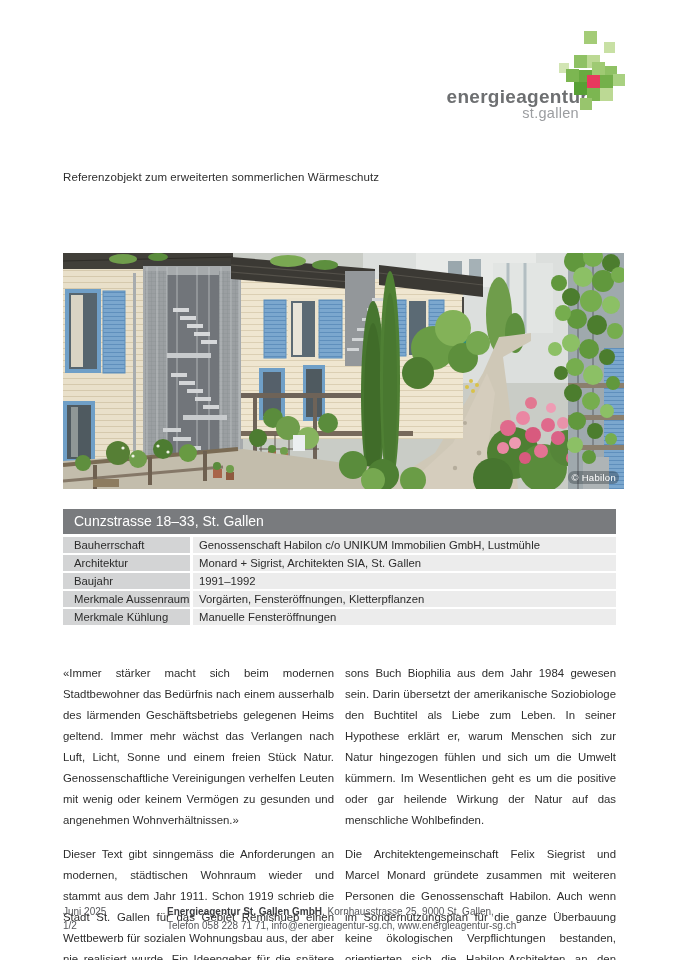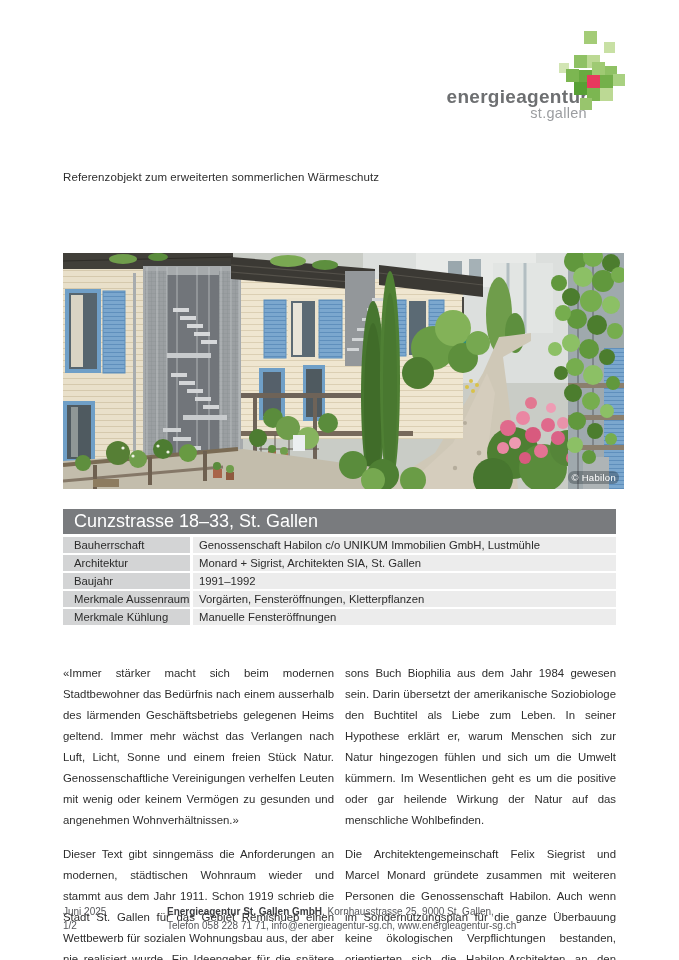--- a/index.html
+++ b/index.html
@@ -2,38 +2,38 @@
 <html><head>
 <meta charset="utf-8">
 <style>
   html,body{margin:0;padding:0;background:#ffffff;}
   .page{position:relative;width:679px;height:960px;background:#ffffff;
         font-family:"Liberation Sans",sans-serif;overflow:hidden;padding-left:20px;}
 
   
   .logo-name{position:absolute;top:86px;right:111px;font-size:19px;font-weight:700;
              color:#6d6f71;letter-spacing:.3px;}
-  .logo-sub{position:absolute;top:105px;right:112px;font-size:14.5px;color:#9b9da0;letter-spacing:.3px;}
+  .logo-sub{position:absolute;top:105px;right:120px;font-size:14.5px;color:#9b9da0;letter-spacing:.3px;}
   .logo-mark{position:absolute;left:545px;top:26px;width:92px;height:92px;}
   .logo-mark i{position:absolute;display:block;}
 
   
   .eyebrow{position:absolute;left:63px;top:171px;font-size:11.5px;color:#2e2e2e;letter-spacing:.1px;}
   .title{position:absolute;left:63px;top:194px;margin:0;font-size:24.5px;font-weight:400;
          color:#1e3e4c;letter-spacing:.1px;}
 
   
   .photo{position:absolute;left:63px;top:253px;width:561px;height:236px;margin:0;}
   .photo svg{display:block;}
   .credit{position:absolute;right:5px;bottom:5px;color:#ffffff;font-size:9.5px;letter-spacing:.3px;
           padding:1px 3px;background:rgba(35,42,48,.35);border-radius:6px;}
 
   
   .infotable{position:absolute;left:63px;top:509px;width:553px;}
-  .t-head{height:25px;line-height:25px;background:#797b7e;color:#ffffff;font-size:18px;
+  .t-head{height:25px;line-height:25px;background:#797b7e;color:#ffffff;font-size:14px;
           padding-left:11px;margin-bottom:3px;}
   .t-row{display:flex;height:16px;margin-bottom:2px;font-size:11.3px;line-height:16px;color:#2b2b2b;}
   .t-label{width:116px;padding-left:11px;background:#d3d4d5;flex:none;}
   .t-gap{width:3px;flex:none;background:#ffffff;}
   .t-value{flex:1;background:#ececec;padding-left:6px;}
 
   
   .cols{position:absolute;left:63px;top:663px;width:553px;display:flex;gap:11px;
         font-size:11.4px;line-height:21px;color:#2d2d2d;text-align:justify;}
   .col{width:271px;}

